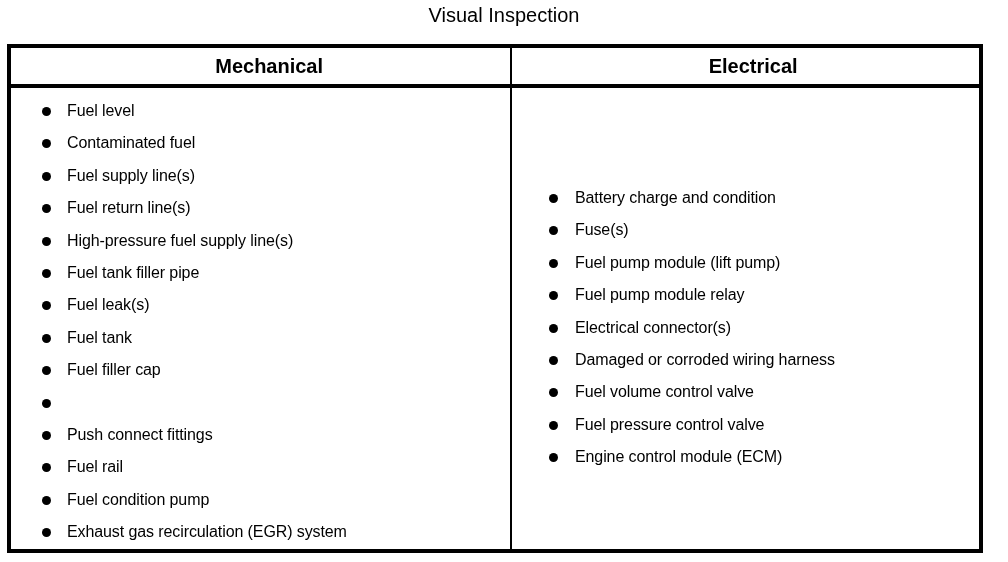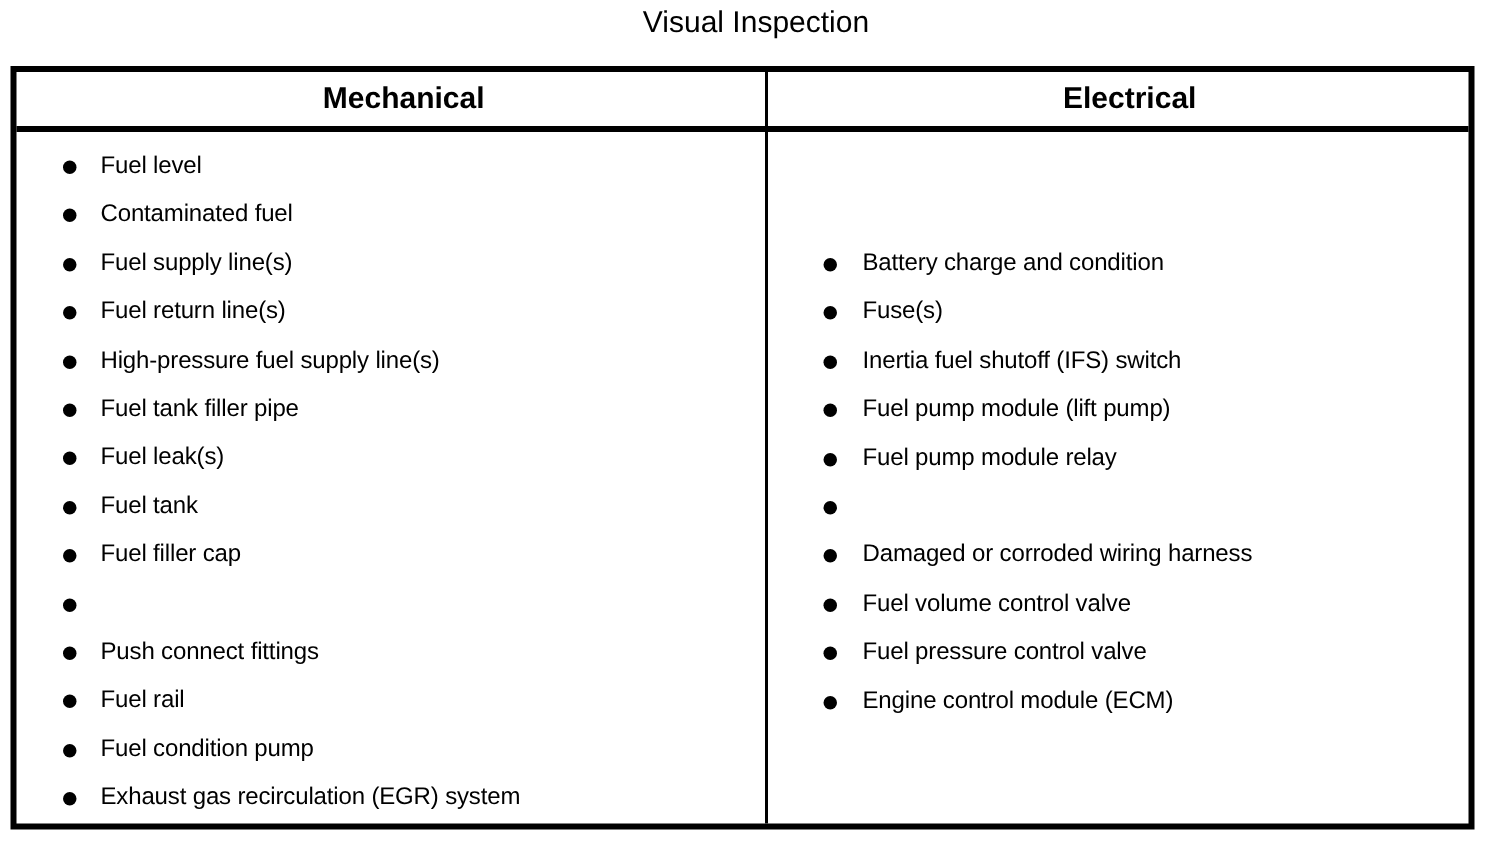--- a/index.html
+++ b/index.html
@@ -97,21 +97,21 @@
   }
   .body-col.col-mech { left: 0; width: 499px; }
   .body-col.col-elec { left: 501px; width: 467px; }
 
   ul.bullet-list {
     list-style: none;
     margin: 0;
     padding: 0;
   }
   ul.bullet-list.mech-list { padding-top: 7px; }
-  ul.bullet-list.elec-list { padding-top: 72px; }
+  ul.bullet-list.elec-list { padding-top: 94px; }
 
   li.bullet-item {
     position: relative;
     font-size: 16px;
     line-height: 32.4px;
     height: 32.4px;
     white-space: nowrap;
     letter-spacing: -0.1px;
   }
   li.bullet-item .bullet-dot {
@@ -216,32 +216,29 @@
           <li class="bullet-item">
             <span class="bullet-dot"></span>
             <span class="bullet-text">Battery charge and condition</span>
           </li>
           <li class="bullet-item">
             <span class="bullet-dot"></span>
             <span class="bullet-text">Fuse(s)</span>
           </li>
           <li class="bullet-item">
             <span class="bullet-dot"></span>
-            <span class="bullet-text">Inertia fuel shutoff (IFS) switch</span>
-          </li>
-          <li class="bullet-item">
-            <span class="bullet-dot"></span>
             <span class="bullet-text">Fuel pump module (lift pump)</span>
           </li>
           <li class="bullet-item">
             <span class="bullet-dot"></span>
             <span class="bullet-text">Fuel pump module relay</span>
           </li>
           <li class="bullet-item">
             <span class="bullet-dot"></span>
+            <span class="bullet-text">Electrical connector(s)</span>
           </li>
           <li class="bullet-item">
             <span class="bullet-dot"></span>
             <span class="bullet-text">Damaged or corroded wiring harness</span>
           </li>
           <li class="bullet-item">
             <span class="bullet-dot"></span>
             <span class="bullet-text">Fuel volume control valve</span>
           </li>
           <li class="bullet-item">

